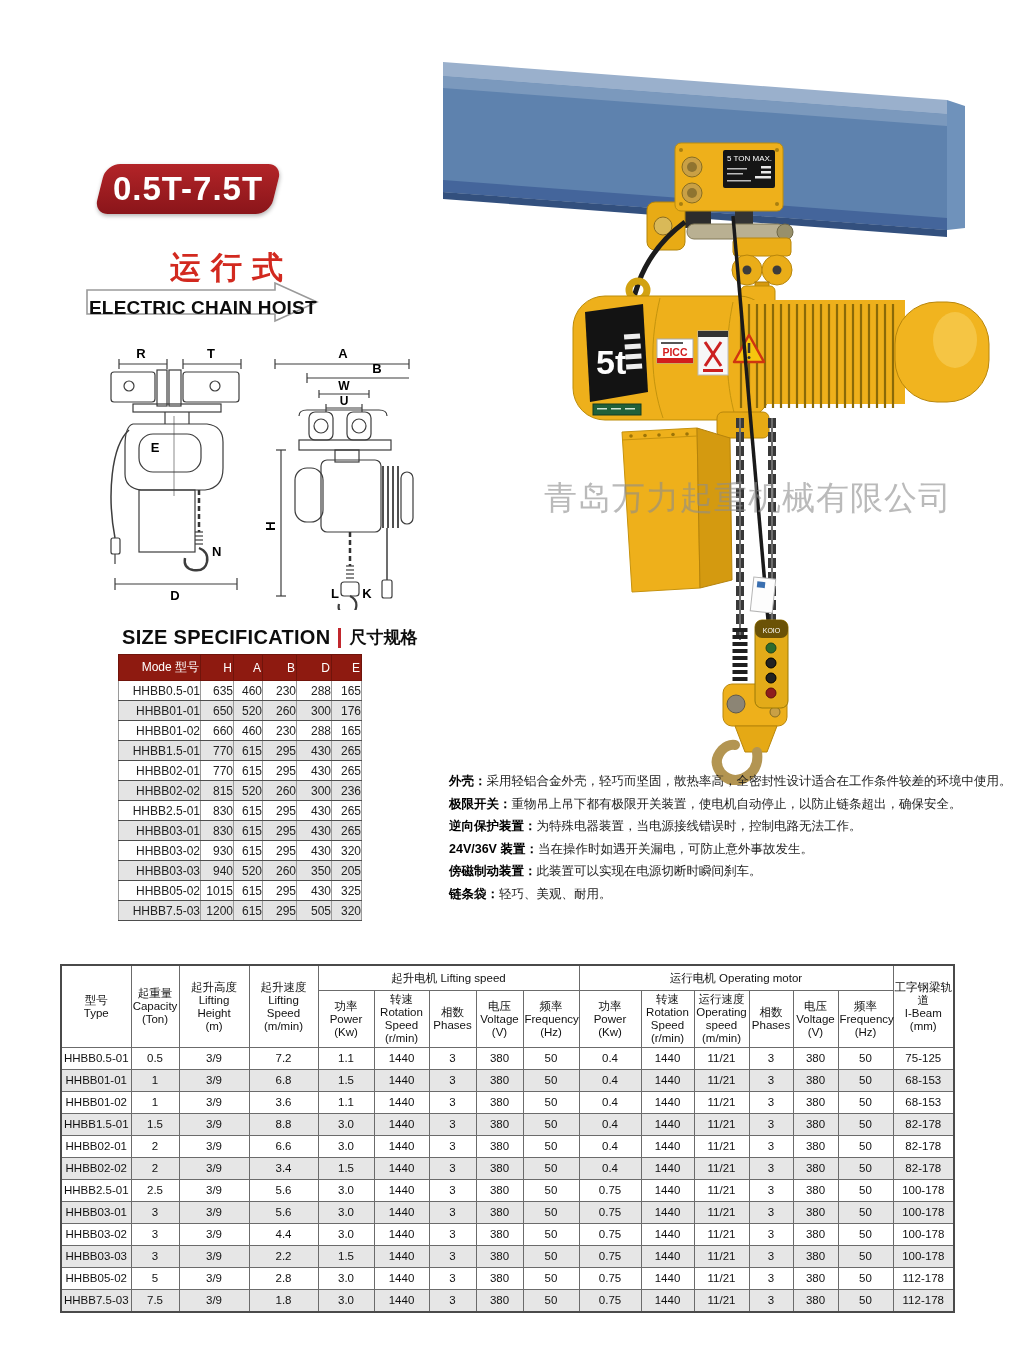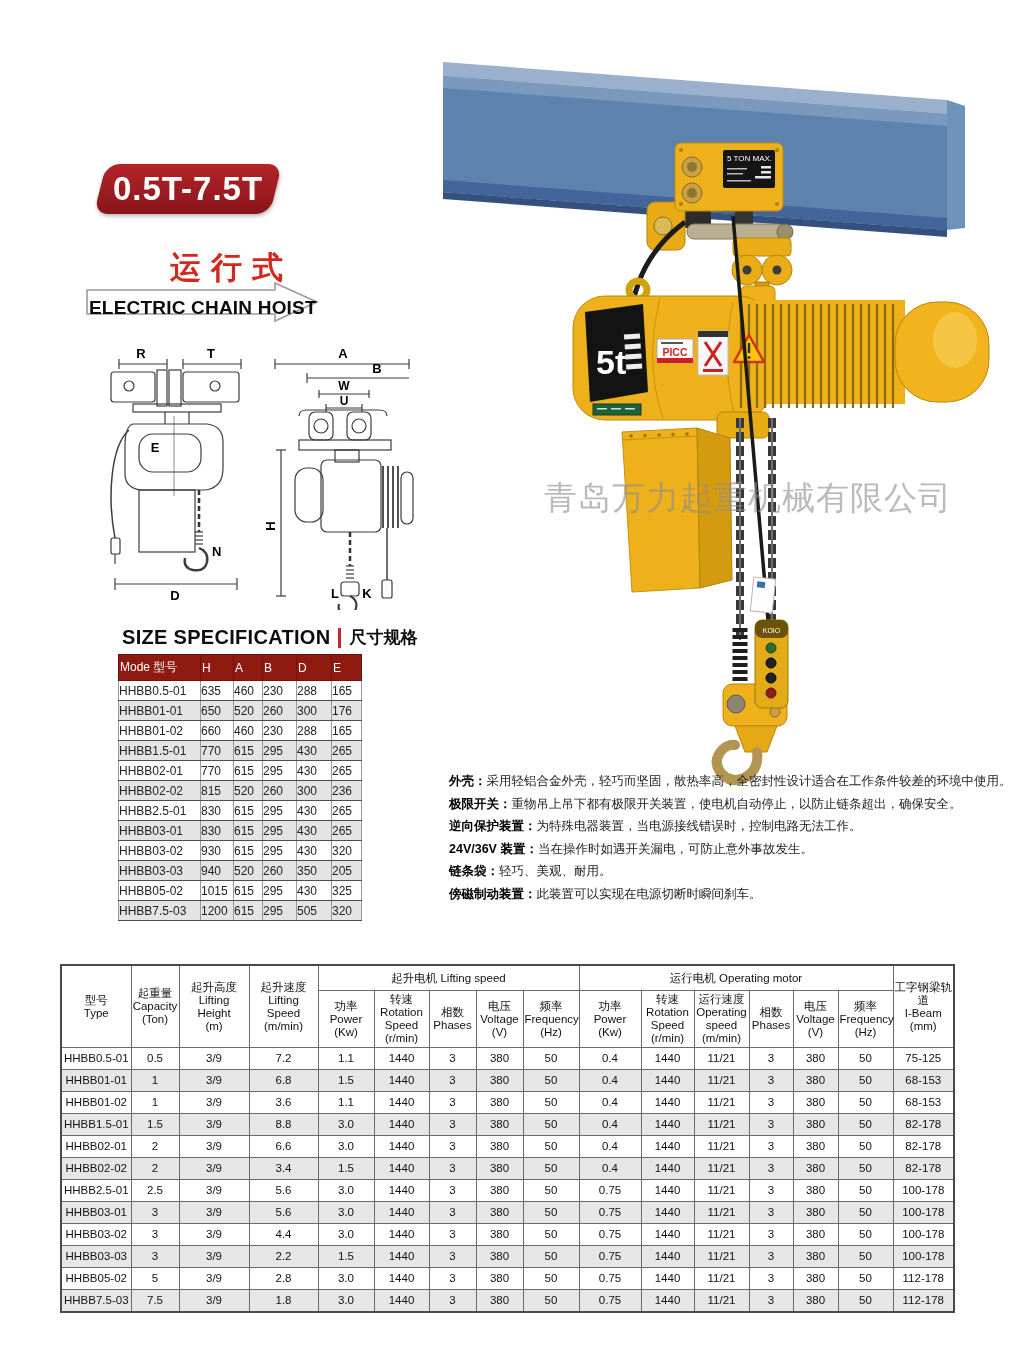--- a/index.html
+++ b/index.html
@@ -34,21 +34,21 @@
     color:#0d0d0d;letter-spacing:0.2px;margin-top:8px;
   }
   
   .sec-title{position:absolute;display:flex;align-items:center;gap:8px;}
   .sec-en{font-weight:900;font-size:20px;color:#0d0d0d;letter-spacing:0.3px;}
   .sec-bar{width:3px;height:20px;background:var(--accent_red,#c1272d);}
   .sec-cn{font-size:17px;font-weight:bold;color:#0d0d0d;}
   
   .size-table{
     position:absolute;left:118px;top:654px;width:243px;border-collapse:collapse;
-    font-size:12px;text-align:left;color:#222;table-layout:fixed;
+    font-size:12px;text-align:right;color:#222;table-layout:fixed;
   }
   .size-table th{
     background:var(--table_header_red,#8e1a10);color:#fff;font-weight:normal;
     height:23px;border:1px solid #70140b;font-size:12px;
   }
   .size-table td{
     border-top:1px solid #4d4d4d;border-bottom:1px solid #4d4d4d;
     border-left:1px solid #9a9a9a;border-right:1px solid #9a9a9a;
     height:19px;padding:0;
   }
@@ -460,22 +460,22 @@
           <td>320</td>
         </tr>
       </tbody>
   </table>
 
   <div class="features">
     <div class="feature"><b>外壳：</b><span>采用轻铝合金外壳，轻巧而坚固，散热率高，全密封性设计适合在工作条件较差的环境中使用。</span></div>
     <div class="feature"><b>极限开关：</b><span>重物吊上吊下都有极限开关装置，使电机自动停止，以防止链条超出，确保安全。</span></div>
     <div class="feature"><b>逆向保护装置：</b><span>为特殊电器装置，当电源接线错误时，控制电路无法工作。</span></div>
     <div class="feature"><b>24V/36V 装置：</b><span>当在操作时如遇开关漏电，可防止意外事故发生。</span></div>
+    <div class="feature"><b>傍磁制动装置：</b><span>此装置可以实现在电源切断时瞬间刹车。</span></div>
     <div class="feature"><b>链条袋：</b><span>轻巧、美观、耐用。</span></div>
-    <div class="feature"><b>傍磁制动装置：</b><span>此装置可以实现在电源切断时瞬间刹车。</span></div>
   </div>
 
   <div class="sec-title" style="left:62px;top:992px;">
     <span class="sec-en">TECHNICAL PARAMETERS</span>
     <span class="sec-bar"></span>
     <span class="sec-cn">技术参数</span>
   </div>
   <table class="tech-table">
     <colgroup>
       <col style="width:70px">

